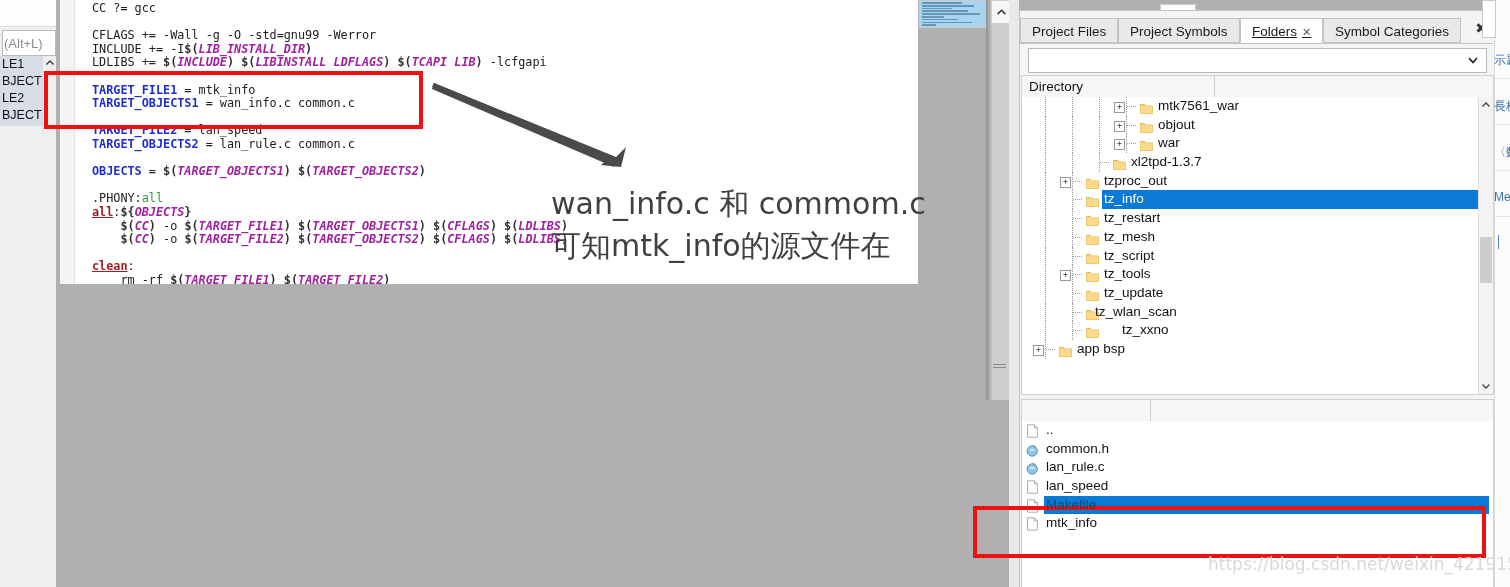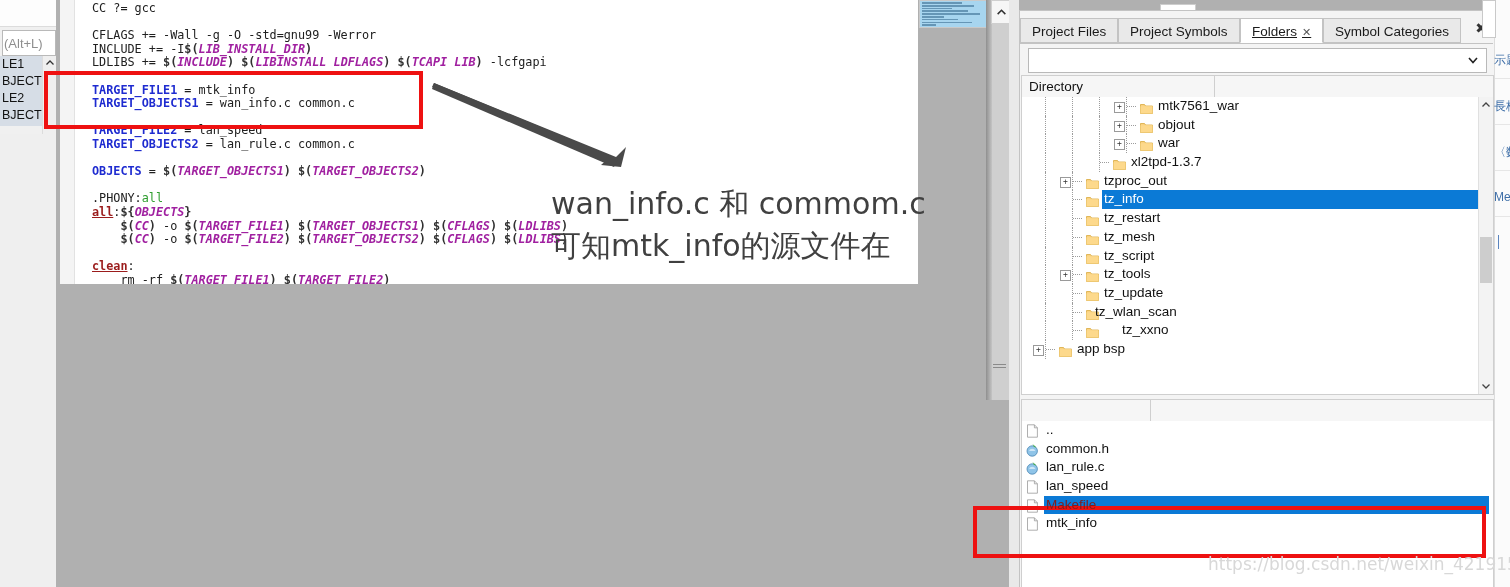--- a/index.html
+++ b/index.html
@@ -408,21 +408,21 @@
           <path d="M8.4 0.8 L8.4 3.8 L11.4 3.8" fill="none" stroke="#9b9b9b" stroke-width="0.8"></path>
         </svg></span>
       <span class="flabel">lan_speed</span>
     </div>
     <div class="frow sel" style="background: transparent;">
       <div style="position: absolute; left: 22px; top: 0px; right: 4px; height: 18.7px; background: rgb(11, 122, 214);"></div>
       <span class="ficon"><svg viewBox="0 0 13 14">
           <path d="M1.5 0.8 L8.4 0.8 L11.4 3.8 L11.4 13.2 L1.5 13.2 Z" fill="#fefefe" stroke="#9b9b9b" stroke-width="0.8"></path>
           <path d="M8.4 0.8 L8.4 3.8 L11.4 3.8" fill="none" stroke="#9b9b9b" stroke-width="0.8"></path>
         </svg></span>
-      <span class="flabel" style="z-index: 1; color: #7f1d1d;">Makefile</span>
+      <span class="flabel" style="z-index: 1; color: #0c4a6e;">Makefile</span>
     </div>
     <div class="frow">
       <span class="ficon"><svg viewBox="0 0 13 14">
           <path d="M1.5 0.8 L8.4 0.8 L11.4 3.8 L11.4 13.2 L1.5 13.2 Z" fill="#fefefe" stroke="#9b9b9b" stroke-width="0.8"></path>
           <path d="M8.4 0.8 L8.4 3.8 L11.4 3.8" fill="none" stroke="#9b9b9b" stroke-width="0.8"></path>
         </svg></span>
       <span class="flabel">mtk_info</span>
     </div>
   </div>
 

